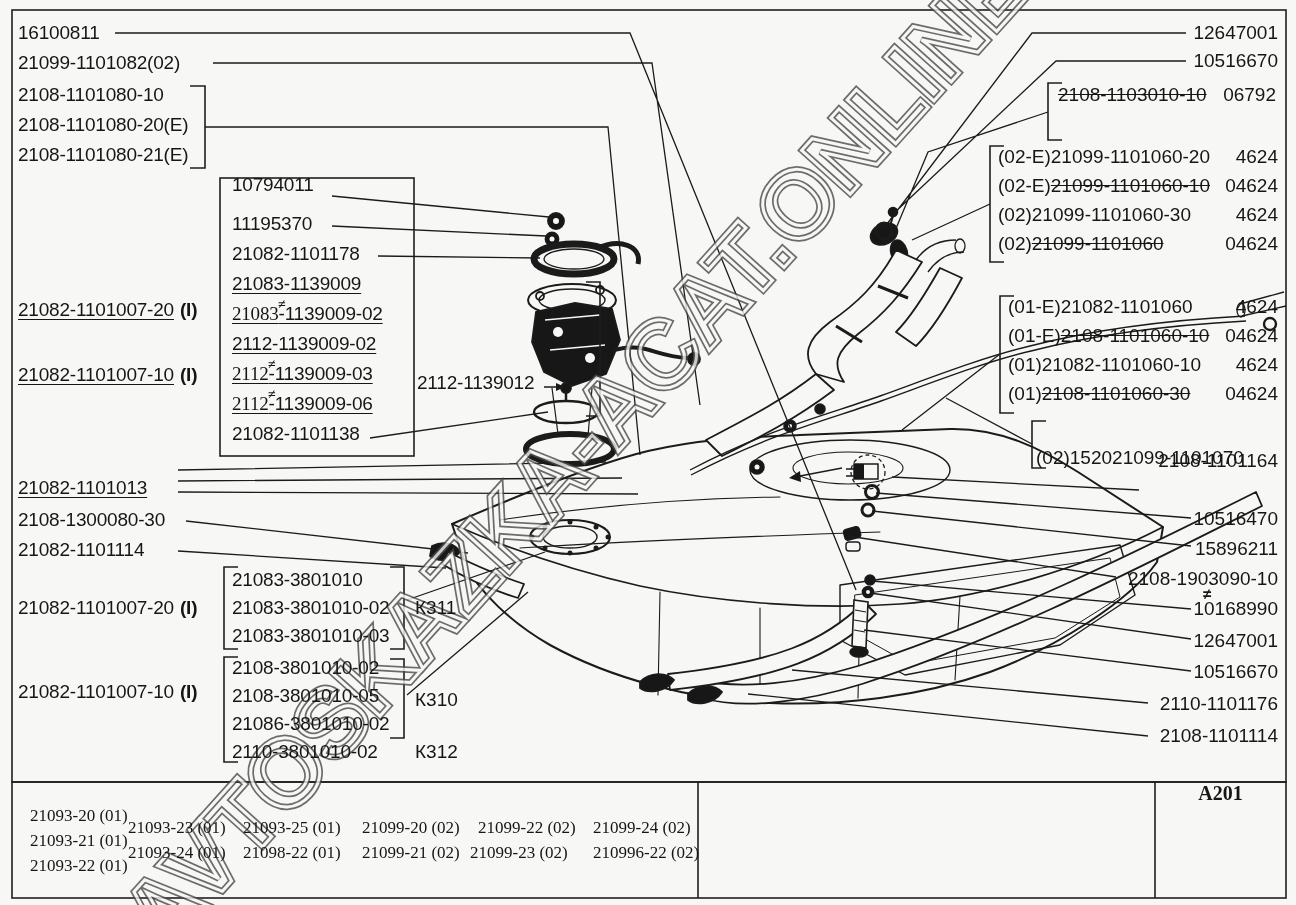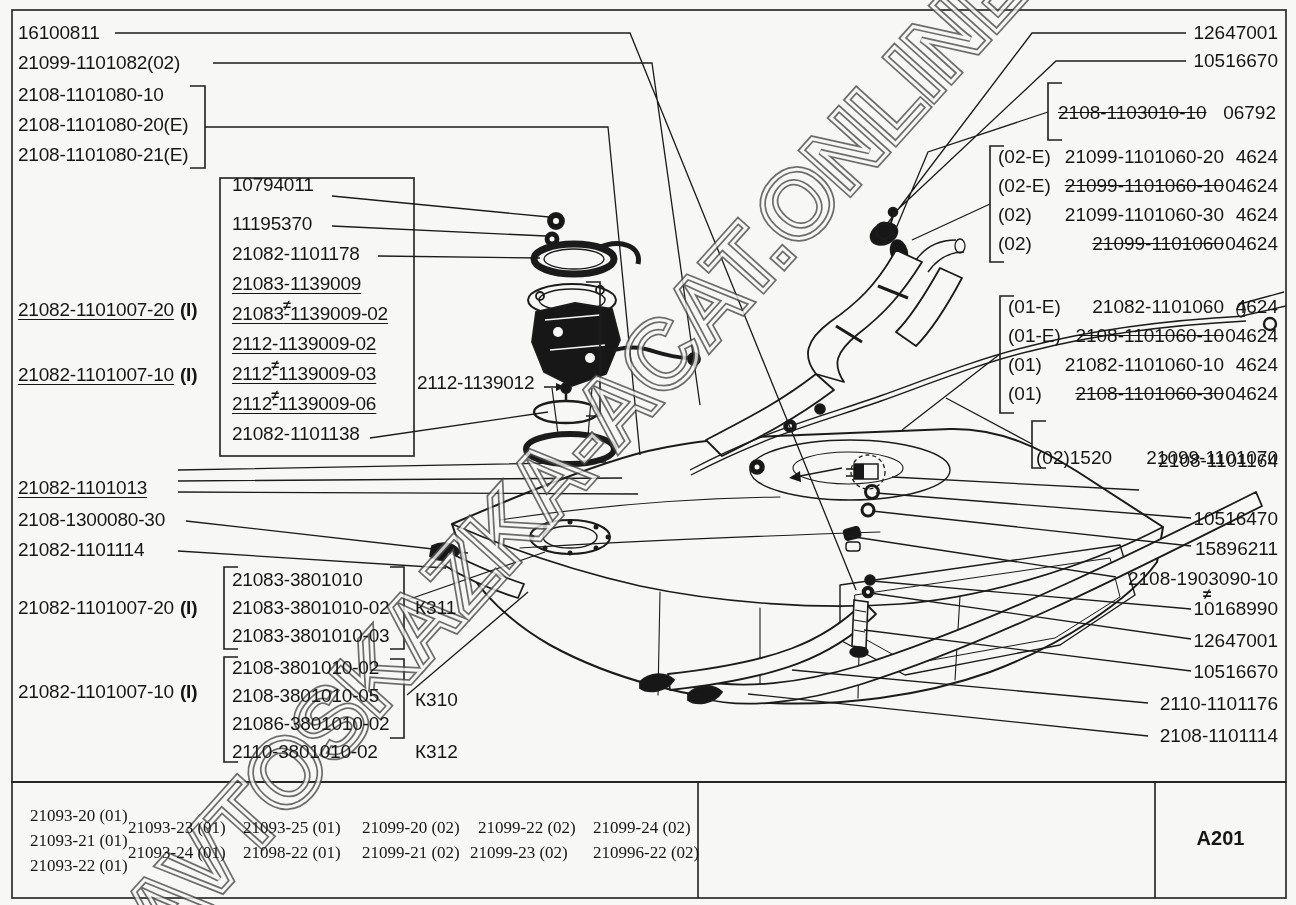--- a/index.html
+++ b/index.html
@@ -4,34 +4,34 @@
 <style>
   html,body{margin:0;padding:0;background:#e8e8e6;}
   #page{position:relative;width:1296px;height:905px;background:#f7f7f5;overflow:hidden;
         font-family:"Liberation Sans",sans-serif;color:#161616;}
   #art{position:absolute;left:0;top:0;}
   .l{position:absolute;white-space:nowrap;font-size:19px;line-height:22px;letter-spacing:-0.2px;}
   .rA{position:absolute;right:18px;white-space:nowrap;font-size:19px;line-height:22px;text-align:right;}
   .u{text-decoration:underline;text-underline-offset:3px;}
   .strike{text-decoration:line-through;}
   .suf{font-weight:bold;margin-left:6px;}
-  .prew{position:relative;}
+  .prew{position:relative;font-family:Liberation Serif, serif;}
   .prew .ne{position:absolute;top:-9px;right:-7px;font-size:14px;font-weight:bold;font-style:normal;}
   .caprow{position:absolute;left:1058px;width:218px;display:flex;justify-content:space-between;
-          font-size:19px;white-space:nowrap;margin-top:18px;}
+          font-size:19px;white-space:nowrap;}
   .vrow{position:absolute;display:flex;font-size:19px;white-space:nowrap;}
-  .vrow .pn{flex:1;text-align:right;}
+  .vrow .pn{flex:1;text-align:left;}
   .vrow .qty{width:54px;text-align:right;}
   .kcode{position:absolute;font-size:19px;}
   .nesym{position:absolute;font-size:15px;font-weight:bold;}
   .ft{position:absolute;font-family:"Liberation Serif",serif;font-size:17px;white-space:nowrap;}
   .ftitle{position:absolute;left:700px;width:453px;top:826px;text-align:center;
           font-family:"Liberation Serif",serif;font-weight:bold;font-size:21px;}
-  .fcode{position:absolute;left:1157px;width:127px;top:827px;text-align:center;
-         font-family:Liberation Sans, sans-serif;font-weight:bold;font-size:20px;}
+  .fcode{position:absolute;left:1157px;width:127px;top:782px;text-align:center;
+         font-family:Liberation Serif, serif;font-weight:bold;font-size:20px;}
 </style>
 </head>
 <body>
 
 <div id="page">
 
 <svg id="art" width="1296" height="905" viewBox="0 0 1296 905">
 
   <g stroke="#1f1f1f" fill="none" stroke-width="1.6">
     <rect x="12" y="10" width="1274" height="772"></rect>

